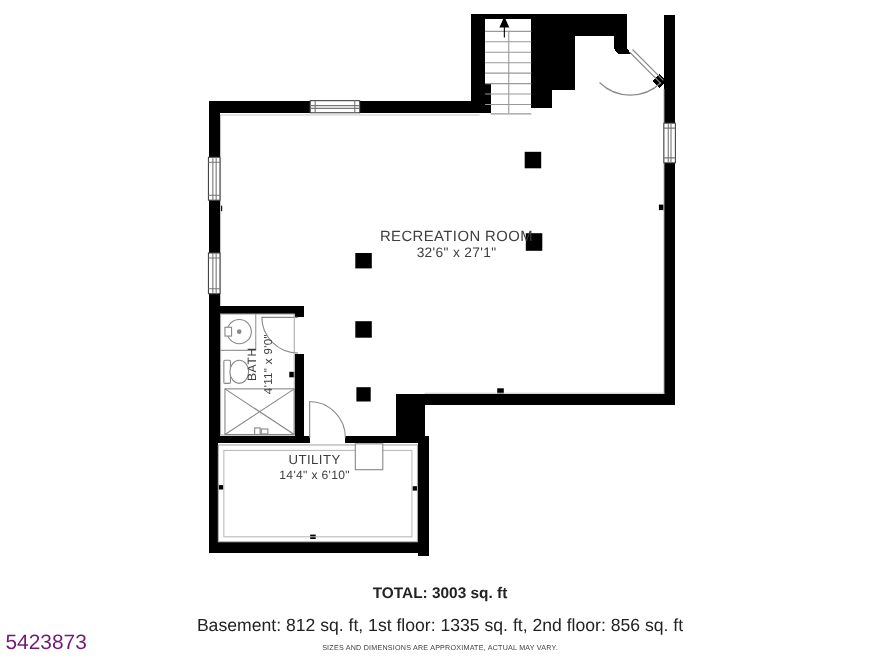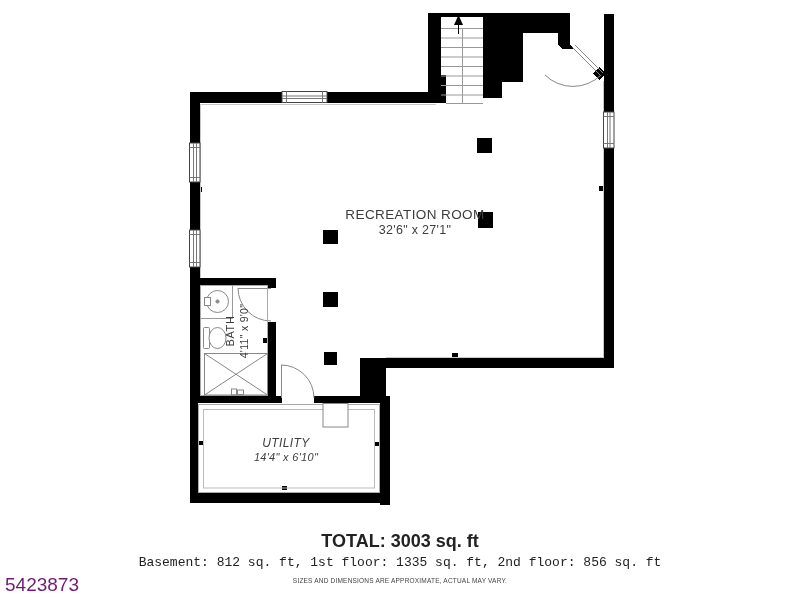--- a/index.html
+++ b/index.html
@@ -7,26 +7,26 @@
   #stage{position:relative;width:662px;height:600px;background:#ffffff;overflow:hidden;}
   #plan-svg{position:absolute;left:0;top:0;}
   .label{position:absolute;color:#3d3d3d;text-align:center;}
   .room-name{font-size:13.5px;letter-spacing:.4px;}
   .room-dim{font-size:12.5px;letter-spacing:.3px;margin-top:1px;}
   .rec-label{left:315px;top:207px;width:200px;}
   .bath-label{left:175px;top:315px;width:130px;height:32px;
       transform:rotate(-90deg);transform-origin:50% 50%;line-height:13px;}
   .bath-label .room-name{font-size:11px;letter-spacing:.6px;}
   .bath-label .room-dim{font-size:10.5px;margin-top:1px;}
-  .util-label{left:211px;top:436px;width:150px;font-style:italic;}
+  .util-label{left:211px;top:411px;width:150px;}
   .util-label .room-name{font-size:12px;letter-spacing:.4px;}
   .util-label .room-dim{font-size:11px;}
   .footer{position:absolute;left:0;top:531px;width:800px;text-align:center;color:#222;}
-  .footer-total{font-size:18px;font-weight:bold;}
-  .footer-line{font-size:13px;margin-top:3px;font-family:Liberation Mono, monospace;}
+  .footer-total{font-size:14px;font-weight:bold;}
+  .footer-line{font-size:16px;margin-top:14px;}
   .footer-disclaimer{font-size:6.5px;margin-top:7px;color:#444;letter-spacing:.2px;}
   .plan-id{position:absolute;left:5px;top:574px;font-size:19px;color:#701a75;}
 </style>
 </head>
 <body>
 
 <div id="stage">
 
   <svg id="plan-svg" width="800" height="600" viewBox="0 0 800 600">
 

